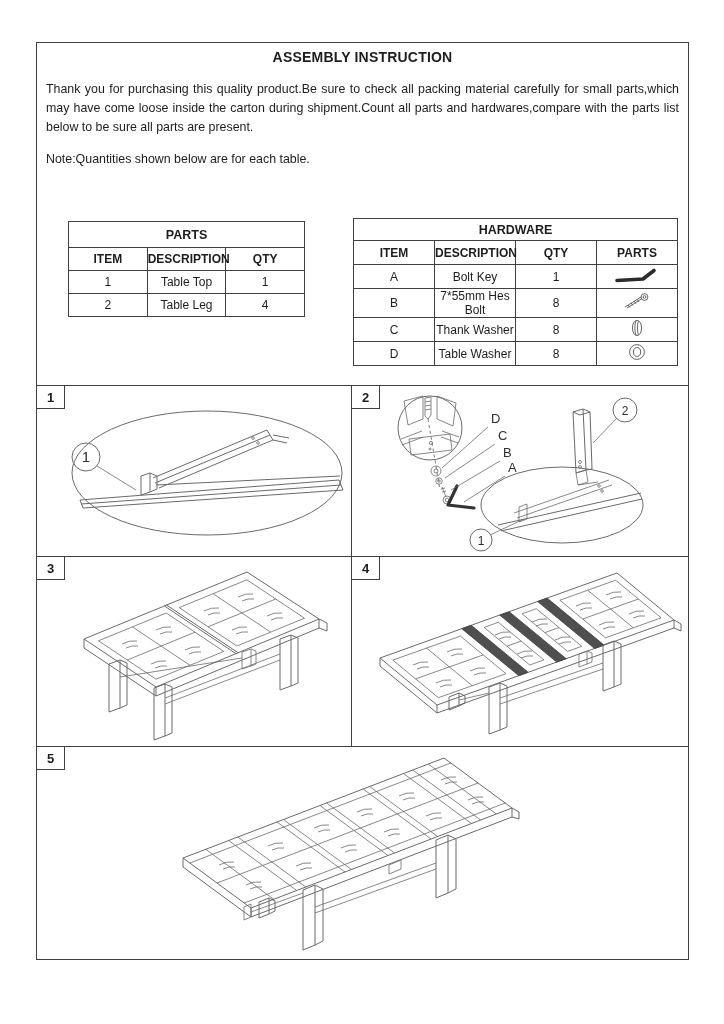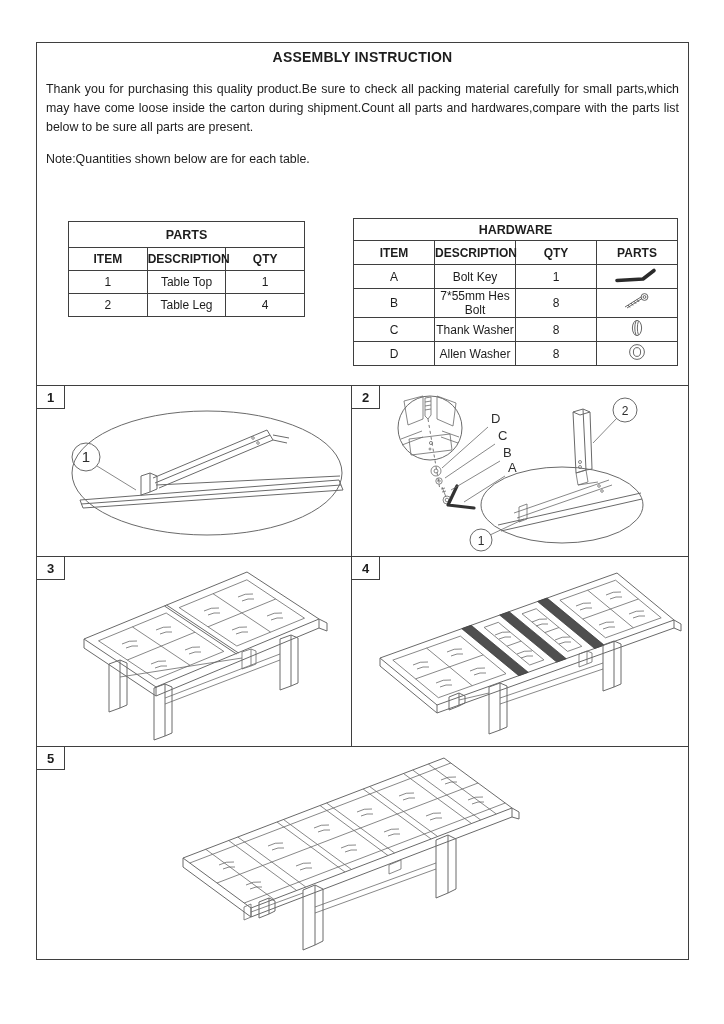--- a/index.html
+++ b/index.html
@@ -120,21 +120,21 @@
       <td>8</td>
       <td>
         <svg width="60" height="20" viewBox="0 0 60 20">
           <ellipse class="ico" cx="30" cy="10" rx="4.6" ry="7.6"></ellipse>
           <path class="ico" d="M29,3 C27.4,7 27.4,13 29,17 M31.4,3.2 C30,7 30,13 31.4,16.8"></path>
         </svg>
       </td>
     </tr>
     <tr>
       <td>D</td>
-      <td>Allen Washer</td>
+      <td>Table Washer</td>
       <td>8</td>
       <td>
         <svg width="60" height="20" viewBox="0 0 60 20">
           <circle class="ico" cx="30" cy="10" r="7.4"></circle>
               <ellipse class="ico" cx="30" cy="10" rx="3.6" ry="4.4"></ellipse>
         </svg>
       </td>
     </tr>
   </tbody>
     </table>

